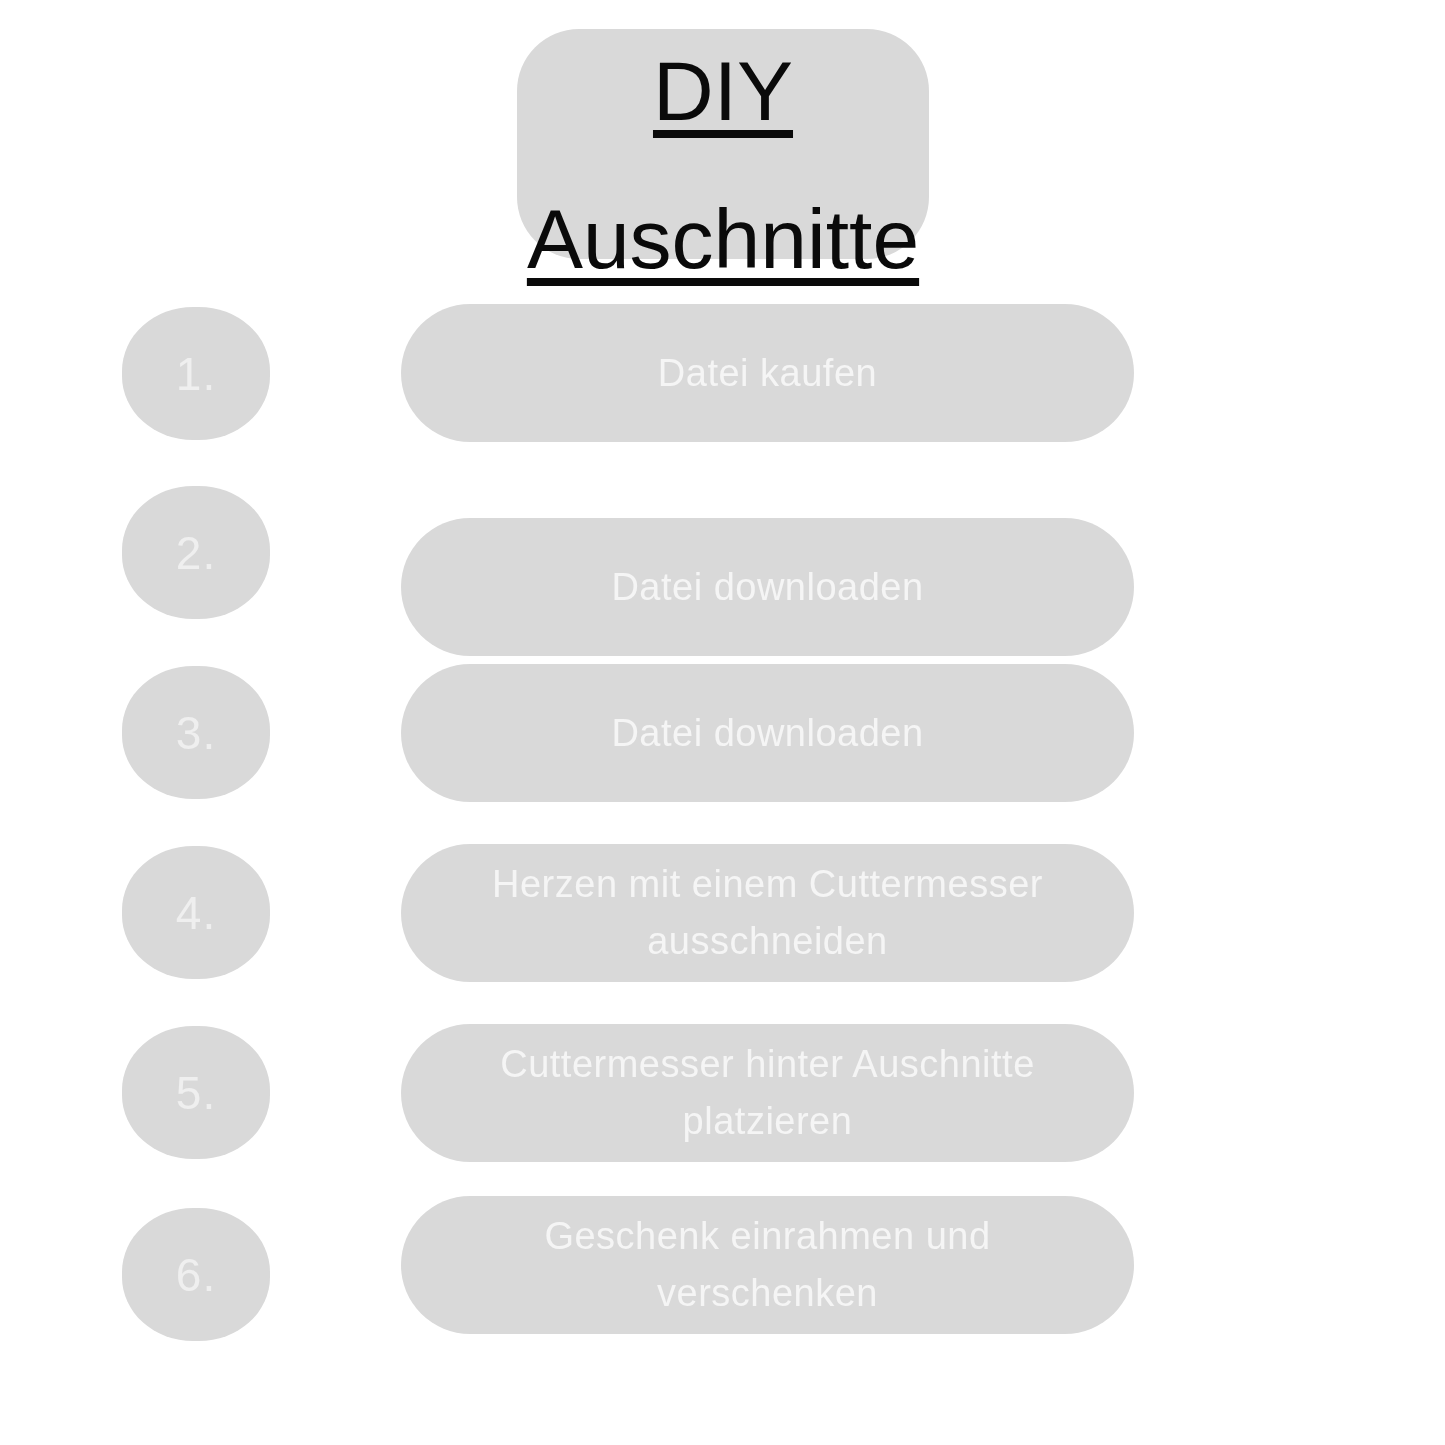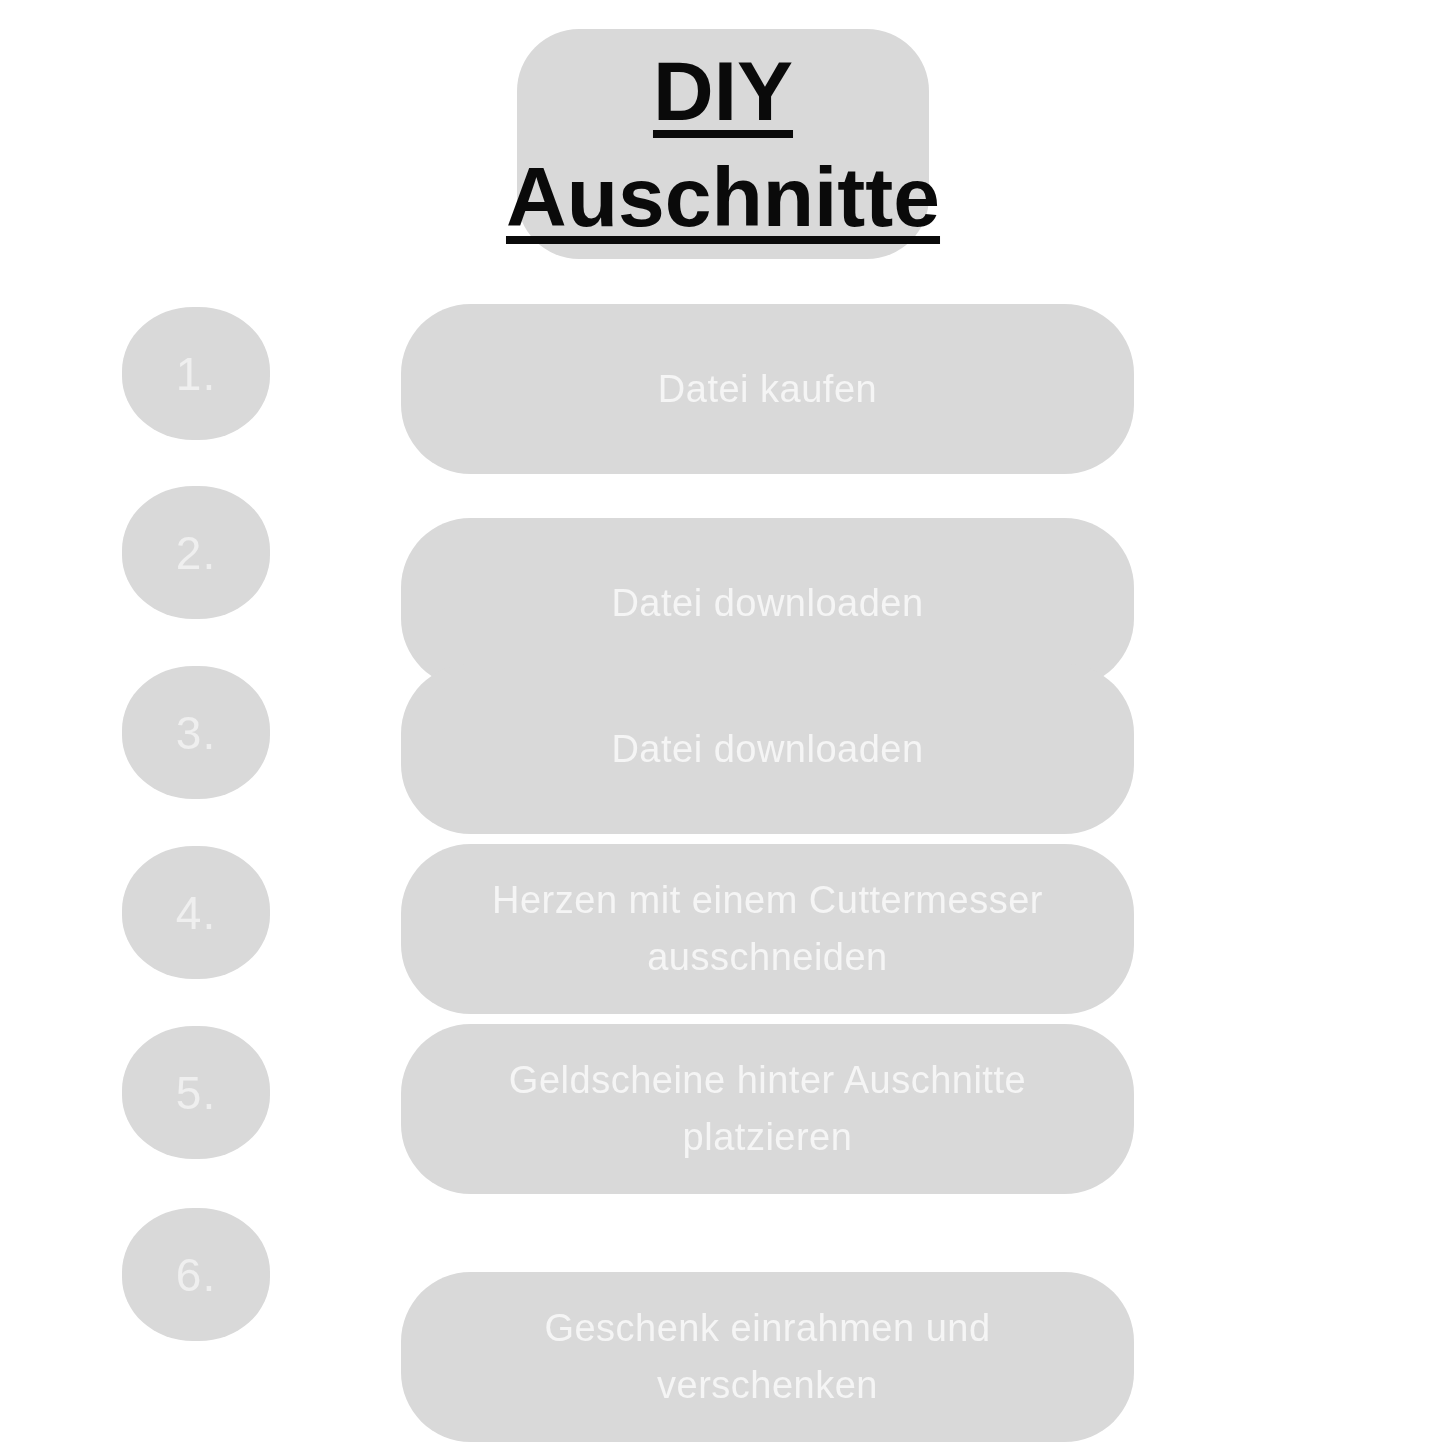--- a/index.html
+++ b/index.html
@@ -25,26 +25,27 @@
     border-radius: 62px;
     display: flex;
     flex-direction: column;
     align-items: center;
     justify-content: center;
     gap: 4px;
   }
   .title-line {
     font-size: 84px;
     line-height: 1.22;
-    font-weight: 700;
+    font-weight: 400;
     color: #0a0a0a;
     text-decoration: underline;
     text-decoration-thickness: 8px;
     text-underline-offset: 10px;
     white-space: nowrap;
+    margin-top: 42px;
   }
   .step-badge {
     position: absolute;
     left: 122px;
     width: 148px;
     height: 133px;
     background: #d9d9d9;
     border-radius: 48%;
     display: flex;
     align-items: center;
@@ -52,21 +53,21 @@
   }
   .step-number {
     font-size: 46px;
     color: #efefef;
     letter-spacing: 1px;
   }
   .step-pill {
     position: absolute;
     left: 401px;
     width: 733px;
-    height: 170px;
+    height: 138px;
     background: #d9d9d9;
     border-radius: 69.5px;
     display: flex;
     align-items: center;
     justify-content: center;
     padding: 8px 30px;
     box-sizing: border-box;
   }
   .step-label {
     font-size: 38px;
@@ -75,21 +76,21 @@
     text-align: center;
     letter-spacing: 0.5px;
     white-space: pre-line;
   }
   
   .badge-1 { top: 307px; }  .pill-1 { top: 304px; }
   .badge-2 { top: 486px; }  .pill-2 { top: 484px; margin-top: 34px; }
   .badge-3 { top: 666px; }  .pill-3 { top: 664px; }
   .badge-4 { top: 846px; }  .pill-4 { top: 844px; }
   .badge-5 { top: 1026px; } .pill-5 { top: 1024px; }
-  .badge-6 { top: 1208px; } .pill-6 { top: 1272px; }
+  .badge-6 { top: 1208px; } .pill-6 { top: 1196px; }
 </style>
 </head>
 <body>
 
 <div class="canvas">
 
   <div class="title-card">
     <div class="title-line">DIY</div>
     <div class="title-line">Auschnitte</div>
   </div>
@@ -120,21 +121,21 @@
   </div>
   <div class="step-pill pill-4">
     <span class="step-label">Herzen mit einem Cuttermesser
 ausschneiden</span>
   </div>
 
   <div class="step-badge badge-5">
     <span class="step-number">5.</span>
   </div>
   <div class="step-pill pill-5">
-    <span class="step-label">Geldscheine hinter Auschnitte
+    <span class="step-label">Cuttermesser hinter Auschnitte
 platzieren</span>
   </div>
 
   <div class="step-badge badge-6">
     <span class="step-number">6.</span>
   </div>
   <div class="step-pill pill-6">
     <span class="step-label">Geschenk einrahmen und
 verschenken</span>
   </div>

